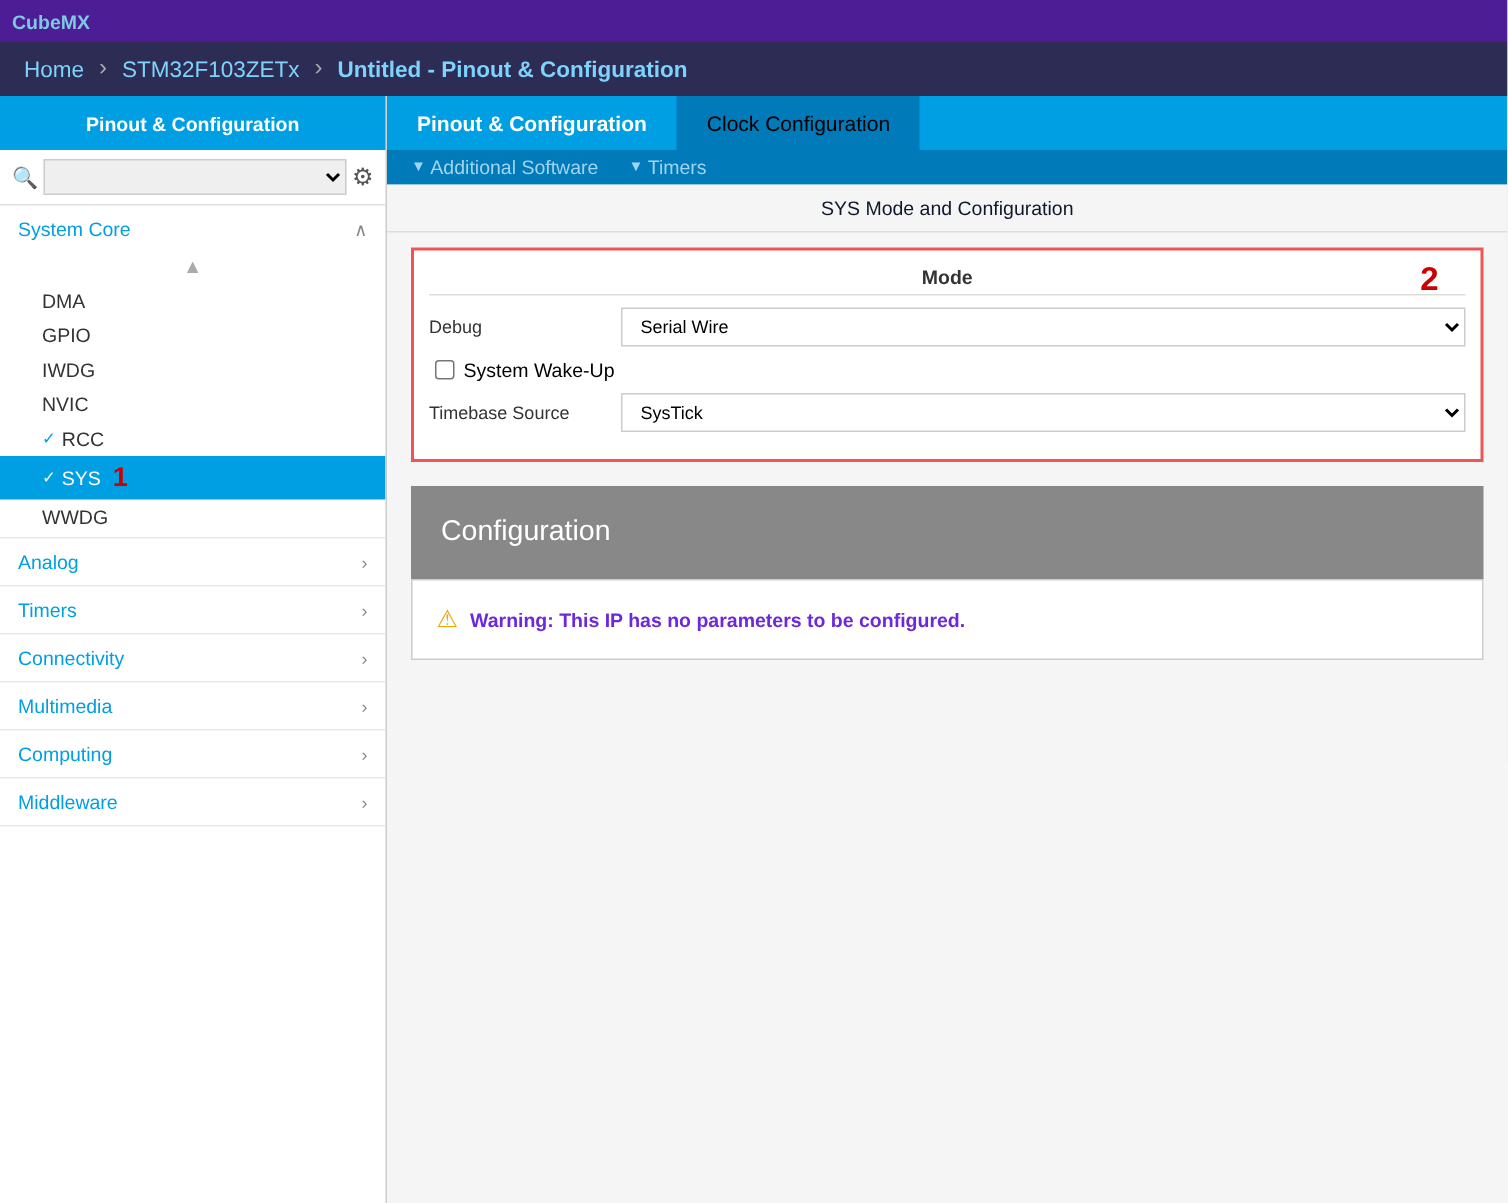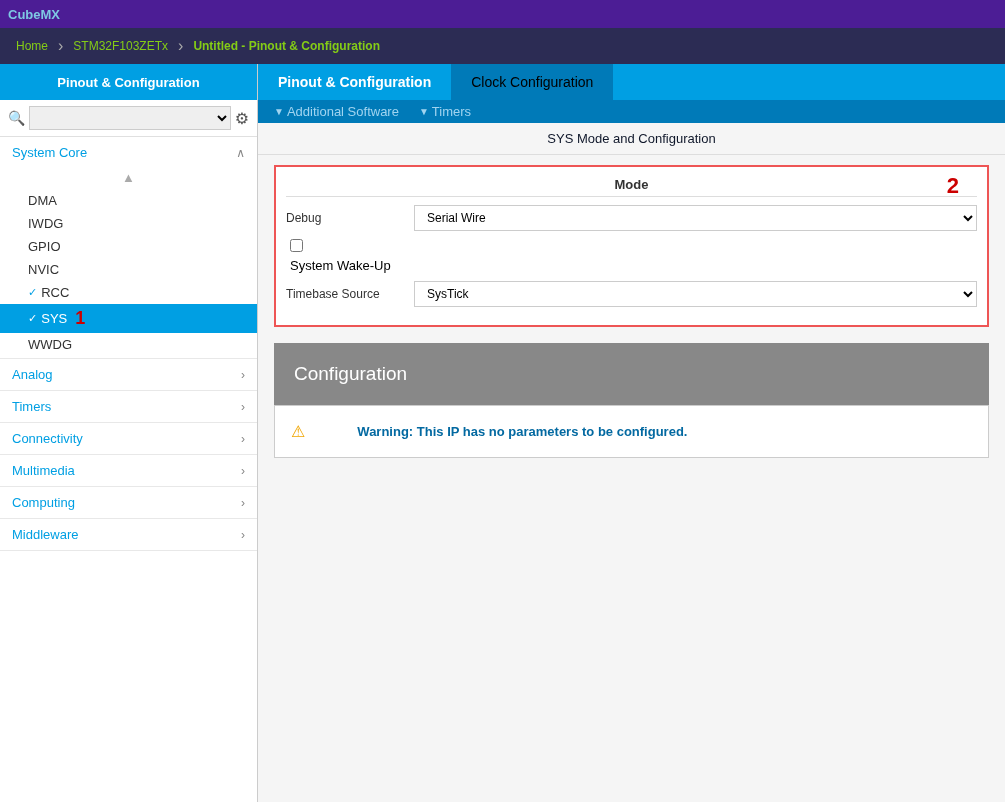--- a/index.html
+++ b/index.html
@@ -20,23 +20,23 @@
 
     
     .breadcrumb {
       background: #2c2c54;
       display: flex;
       align-items: center;
       height: 36px;
       padding: 0 6px;
     }
     .breadcrumb-item {
-      color: #84cc16;
+      color: #7dd3fc;
       padding: 4px 10px;
-      font-size: 12px;
+      font-size: 15px;
       cursor: pointer;
       display: flex;
       align-items: center;
       gap: 6px;
     }
     .breadcrumb-item.active { font-weight: bold; }
     .breadcrumb-sep {
       color: #aaa;
       font-size: 16px;
     }
@@ -244,25 +244,24 @@
       padding: 4px 8px;
       border: 1px solid #ccc;
       font-size: 12px;
       background: white;
       cursor: pointer;
       outline: none;
     }
 
     .form-checkbox-row {
       display: flex;
-      align-items: flex-start;
+      align-items: center;
       gap: 6px;
       margin-bottom: 8px;
       padding-left: 4px;
-      flex-direction: column;
     }
 
     
     .config-bottom {
       margin: 16px;
     }
 
     .config-bottom-header {
       background: #888;
       color: white;
@@ -274,21 +273,21 @@
     .config-bottom-body {
       background: white;
       border: 1px solid #ccc;
       padding: 16px;
       display: flex;
       align-items: center;
       gap: 8px;
     }
 
     .warning-icon { color: #f0a500; font-size: 16px; }
-    .warning-text { font-size: 13px; color: #0369a1; margin-left: 44px; }
+    .warning-text { font-size: 13px; color: #6d28d9; }
     .warning-text strong { font-weight: bold; }
 
     .sidebar-annotation {
       position: relative;
     }
     .sidebar-badge {
       color: #cc0000;
       font-size: 18px;
       font-weight: bold;
       margin-left: 4px;
@@ -332,24 +331,24 @@
         <div class="category-header">
           <span>System Core</span>
           <span class="chevron">∧</span>
         </div>
         <div class="scroll-hint">▲</div>
         <div class="category-items">
           <div class="category-item">
             <span>DMA</span>
           </div>
           <div class="category-item">
+            <span>GPIO</span>
+          </div>
+          <div class="category-item">
             <span>IWDG</span>
-          </div>
-          <div class="category-item">
-            <span>GPIO</span>
           </div>
           <div class="category-item">
             <span>NVIC</span>
           </div>
           <div class="category-item">
             <span class="check-mark">✓</span>
             <span>RCC</span>
           </div>
           <div class="category-item active sidebar-annotation" style="position:relative;">
             <span class="check-mark">✓</span>

